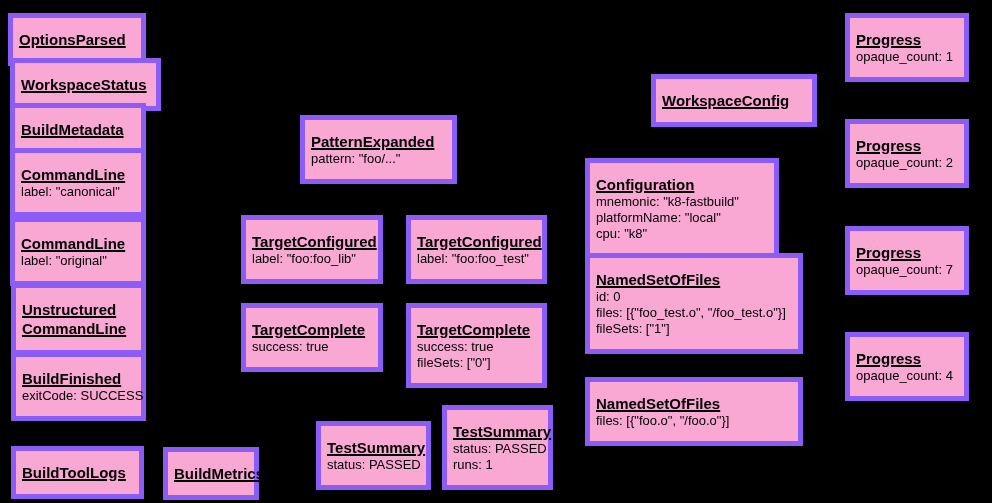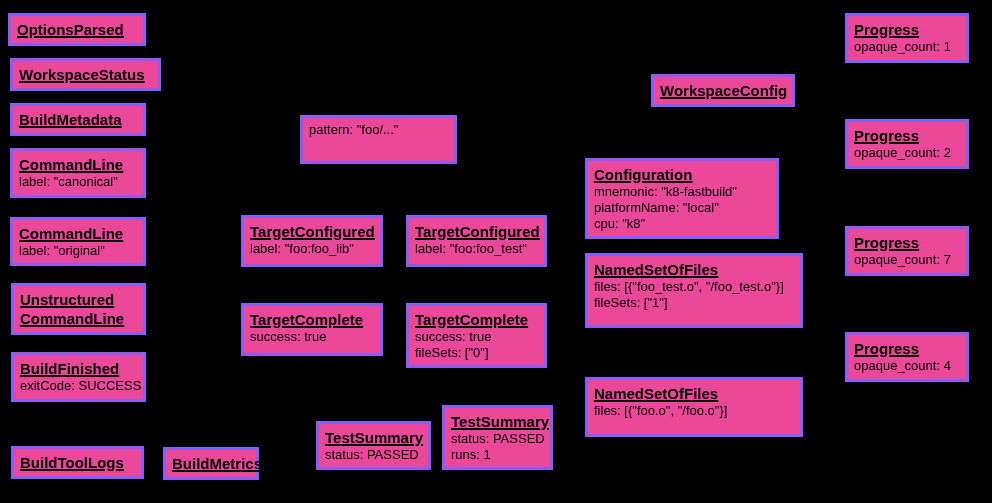--- a/index.html
+++ b/index.html
@@ -10,23 +10,23 @@
   .canvas {
     position: relative;
     width: 992px;
     height: 503px;
     background: #000000;
     overflow: hidden;
   }
   .node {
     position: absolute;
     box-sizing: border-box;
-    background: #ec4899;
-    border: 3px solid #8b5cf6;
-    padding: 4px 6px;
+    background: #f9a8d4;
+    border: 5px solid #8b5cf6;
+    padding: 12px 6px;
     color: #000000;
   }
   .t {
     font-size: 15px;
     font-weight: bold;
     line-height: 19px;
     text-decoration: underline;
     text-decoration-thickness: 1.5px;
     white-space: normal;
   }
@@ -75,20 +75,21 @@
   <div class="node" style="left:11px;top:446px;width:133px;min-height:31px">
     <div class="t">BuildToolLogs</div>
   </div>
 
   <div class="node" style="left:163px;top:447px;width:96px;min-height:30px">
     <div class="t">BuildMetrics</div>
   </div>
 
 
   <div class="node" style="left:300px;top:115px;width:157px;min-height:49px">
+    <div class="t">PatternExpanded</div>
     <div class="l">pattern: "foo/..."</div>
   </div>
 
   <div class="node" style="left:241px;top:215px;width:142px;min-height:52px">
     <div class="t">TargetConfigured</div>
     <div class="l">label: "foo:foo_lib"</div>
   </div>
 
   <div class="node" style="left:406px;top:215px;width:141px;min-height:52px">
     <div class="t">TargetConfigured</div>
@@ -110,33 +111,34 @@
     <div class="t">TestSummary</div>
     <div class="l">status: PASSED</div>
   </div>
 
   <div class="node" style="left:442px;top:405px;width:111px;min-height:58px">
     <div class="t">TestSummary</div>
     <div class="l">status: PASSED</div>
     <div class="l">runs: 1</div>
   </div>
 
-  <div class="node" style="left:651px;top:74px;width:144px;min-height:29px">
+  <div class="node" style="left:651px;top:74px;width:166px;min-height:29px">
     <div class="t">WorkspaceConfig</div>
   </div>
 
   <div class="node" style="left:585px;top:158px;width:194px;min-height:73px">
     <div class="t">Configuration</div>
     <div class="l">mnemonic: "k8-fastbuild"</div>
     <div class="l">platformName: "local"</div>
     <div class="l">cpu: "k8"</div>
   </div>
 
   <div class="node" style="left:585px;top:253px;width:218px;min-height:75px">
     <div class="t">NamedSetOfFiles</div>
+    <div class="l">id: 0</div>
     <div class="l">files: [{"foo_test.o", "/foo_test.o"}]</div>
     <div class="l">fileSets: ["1"]</div>
   </div>
 
   <div class="node" style="left:585px;top:377px;width:218px;min-height:60px">
     <div class="t">NamedSetOfFiles</div>
     <div class="l">files: [{"foo.o", "/foo.o"}]</div>
   </div>
 
   <div class="node" style="left:845px;top:13px;width:124px;min-height:50px">

